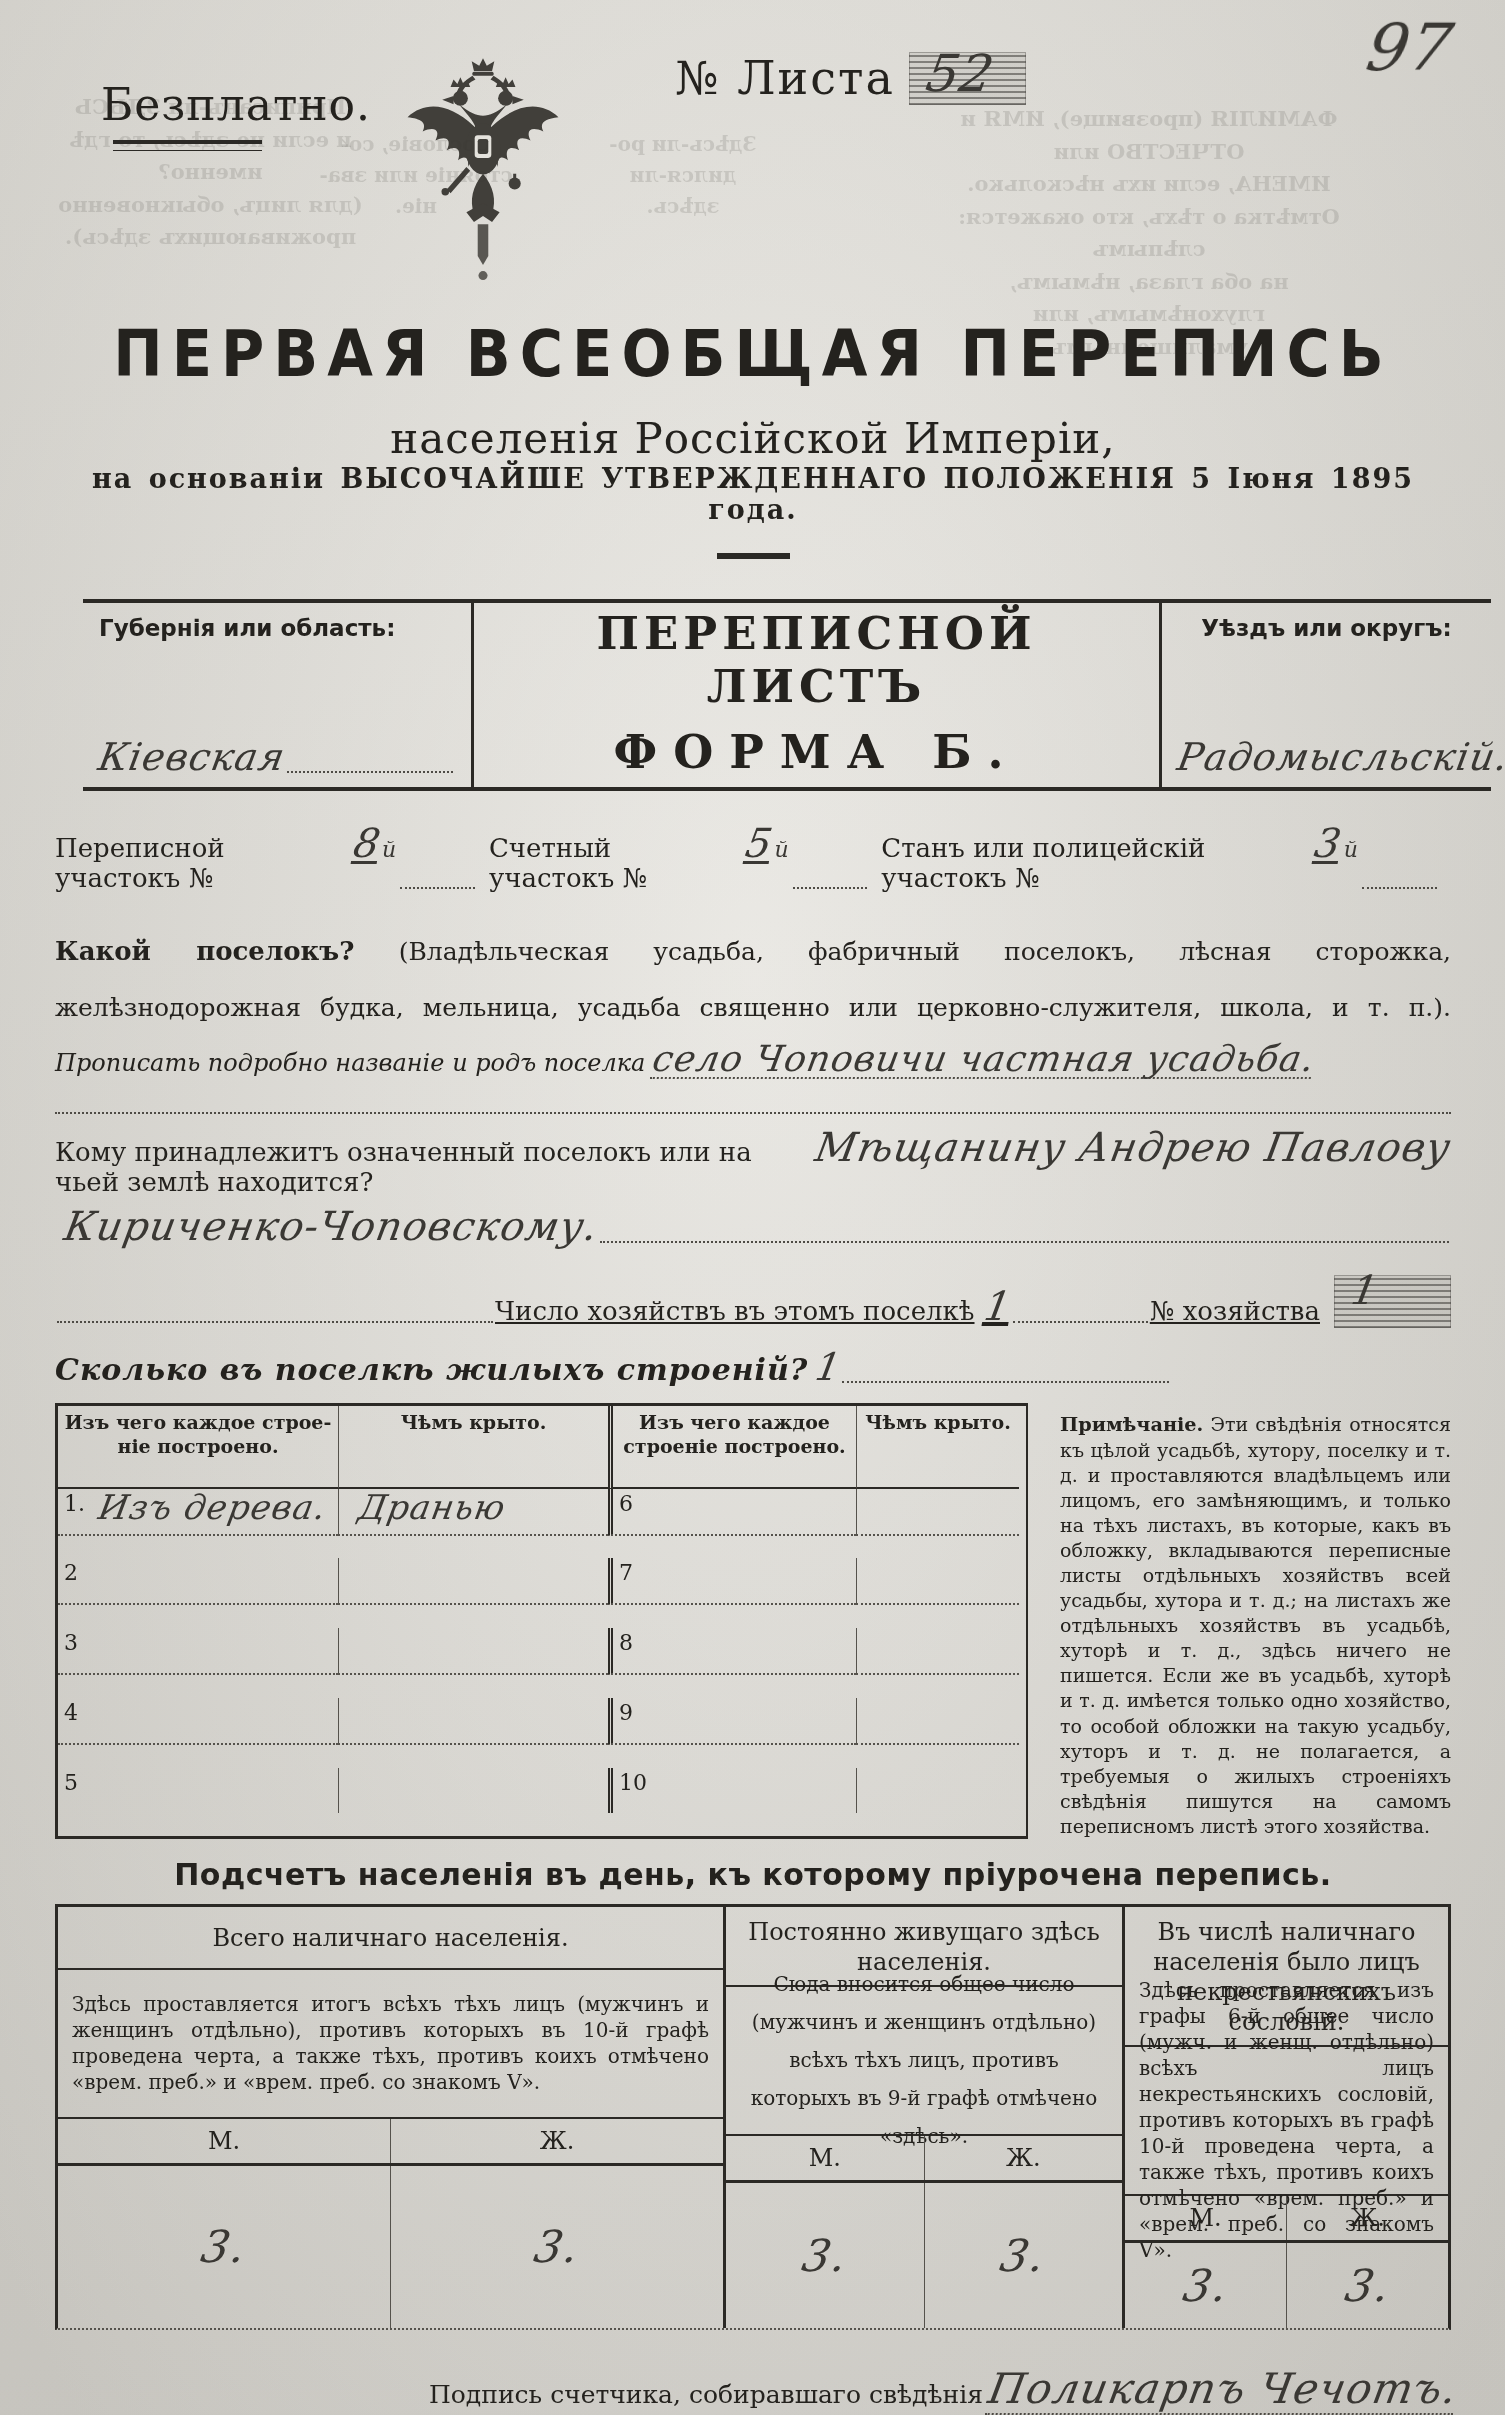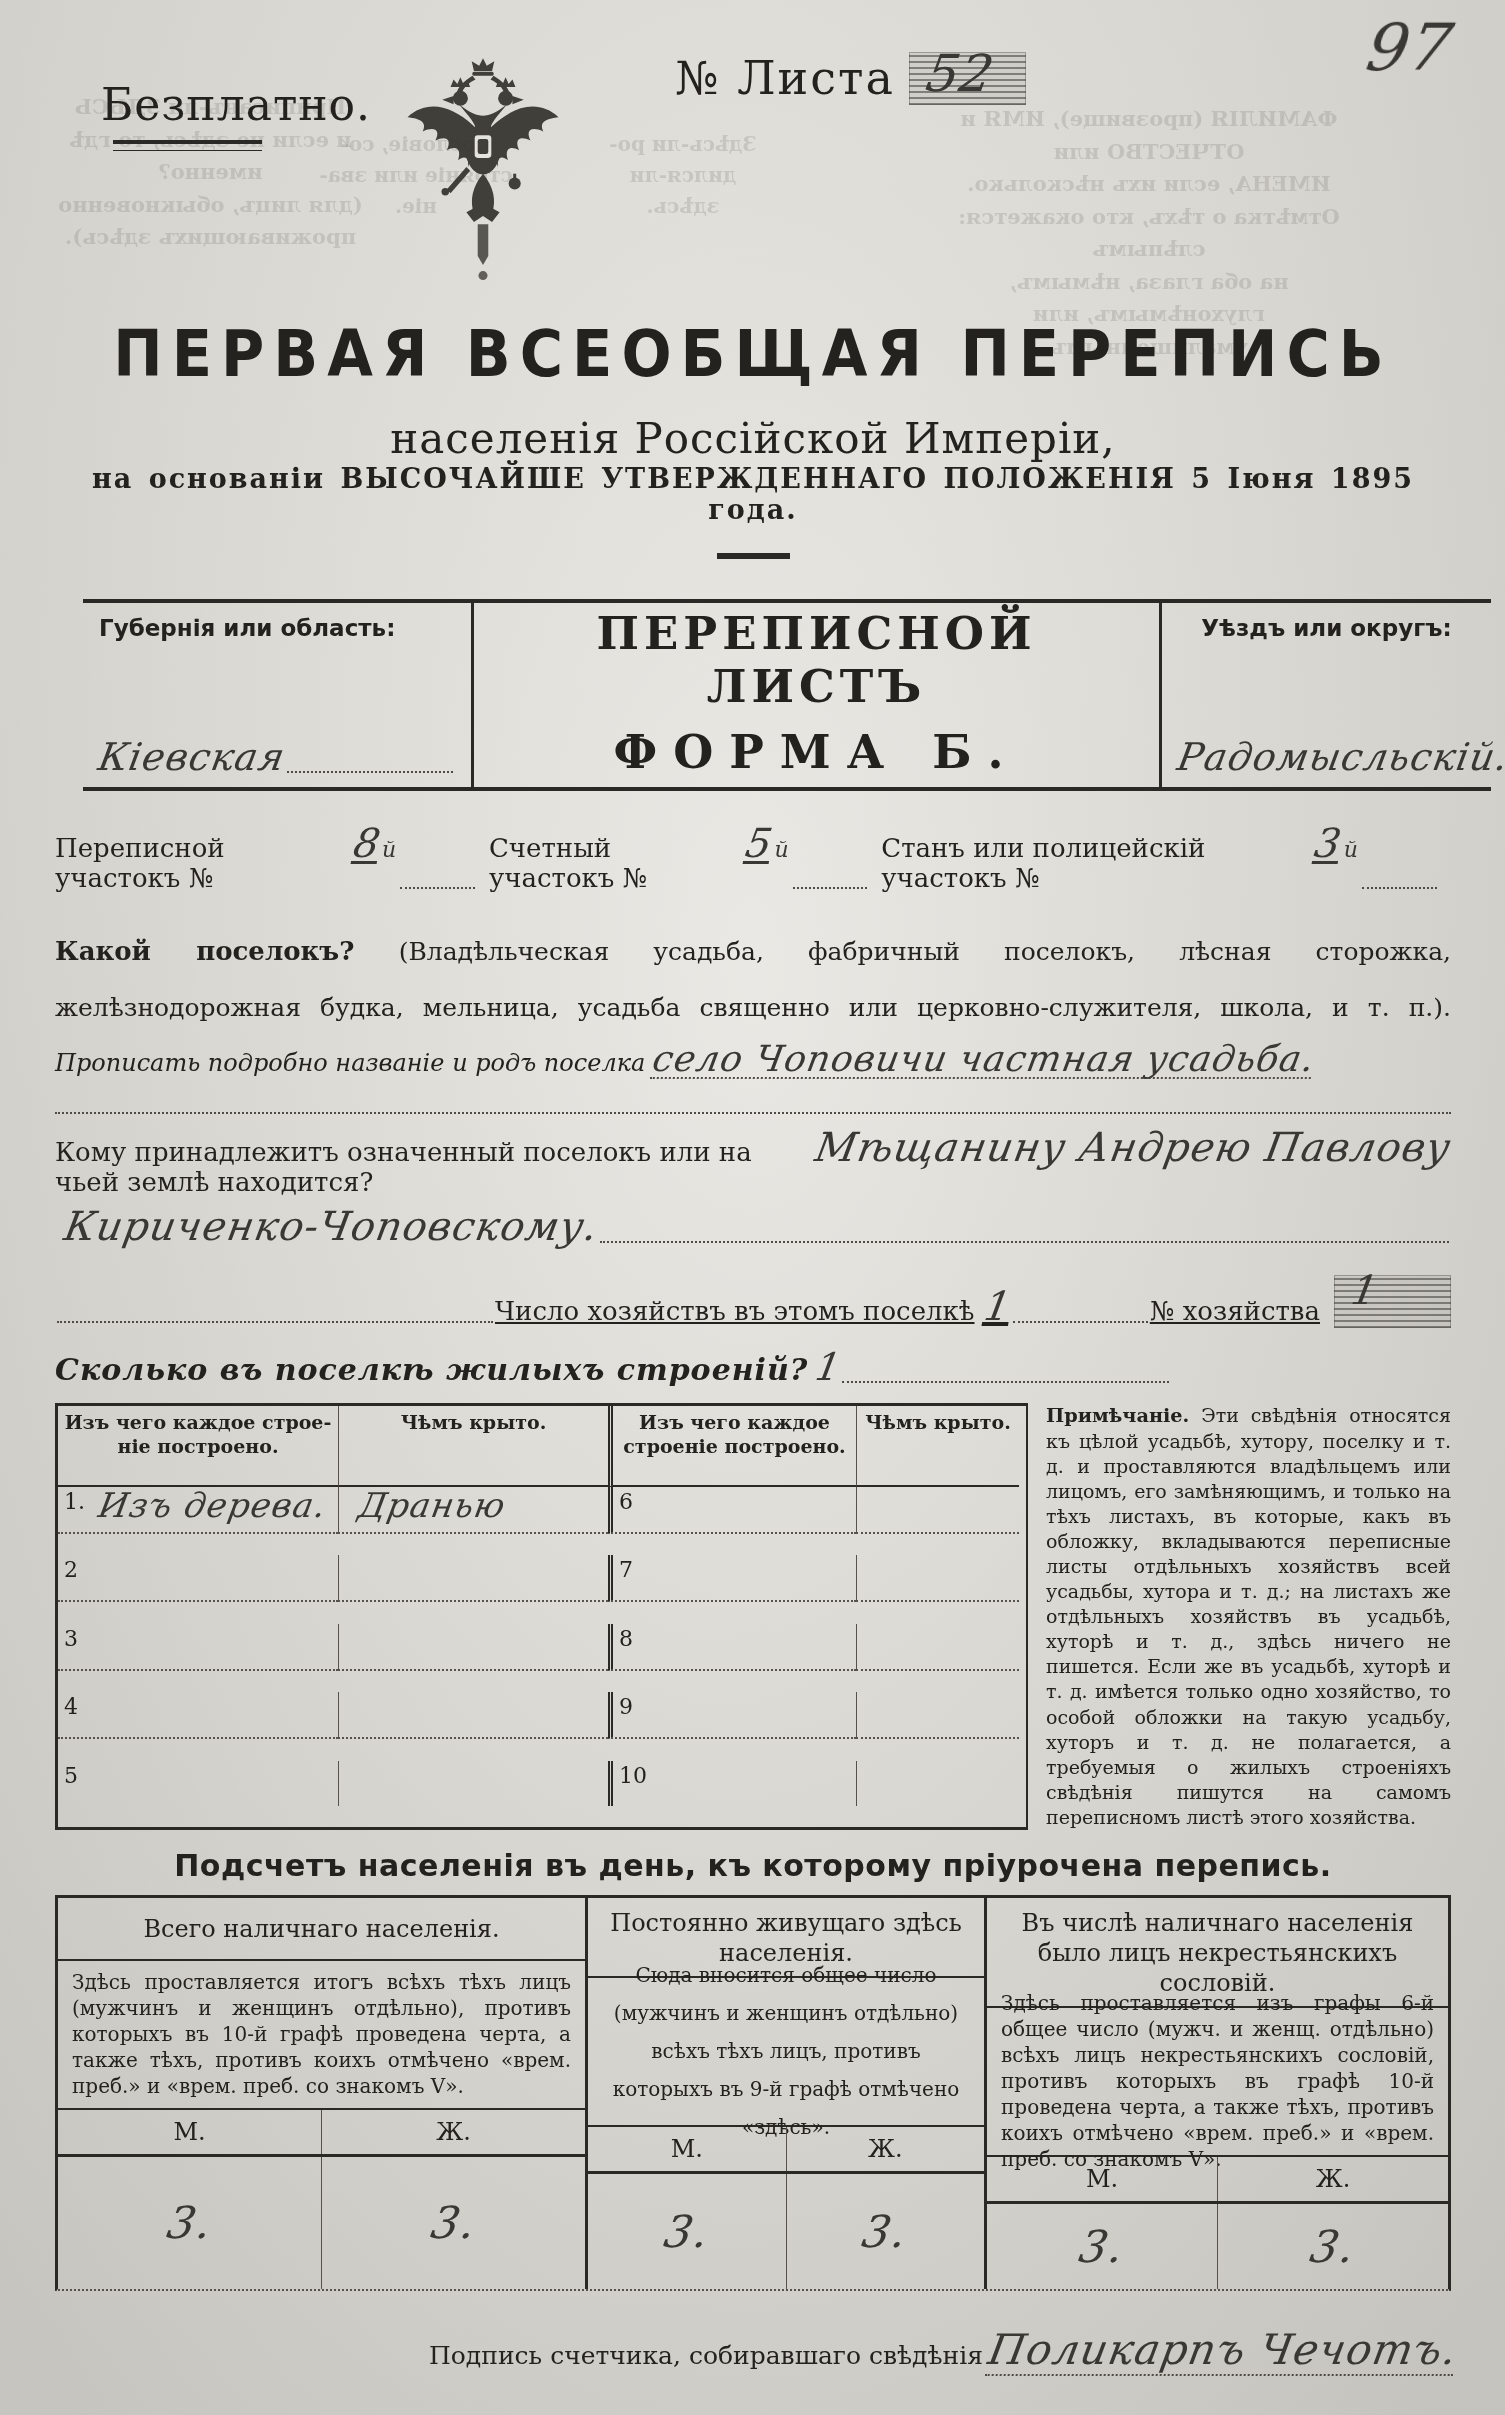--- a/index.html
+++ b/index.html
@@ -105,32 +105,32 @@
     border-bottom:2px solid #2b2925;line-height:1.25;
   }
   .btable .dbl{border-left:5px double #2b2925;}
   .btable .c2b{border-left:1.5px solid #55524c;}
   .btable .bcell{
     height:41px;position:relative;border-bottom:2px dotted #55524c;
     font-size:22px;padding:2px 6px;display:flex;align-items:flex-start;
   }
   .btable .bcell:nth-last-child(-n+4){border-bottom:none;}
   .btable .hw{font-size:34px;margin-left:14px;margin-top:-4px;white-space:nowrap;}
-  .bnote{flex:1;padding-left:18px;font-size:19px;line-height:1.32;text-align:justify;}
+  .bnote{flex:1;padding-left:32px;font-size:19px;line-height:1.32;text-align:justify;margin-top:9px;}
   .bnote b{font-size:19.3px;}
   
   .countHead{
     text-align:center;font-family:"DejaVu Sans",sans-serif;font-weight:bold;
     font-size:30px;margin-top:18px;letter-spacing:0.5px;
   }
   .ctable{
     display:flex;margin-top:12px;border:3px solid #2b2925;border-bottom:2px dotted #55524c;
   }
   .cgroup{display:flex;flex-direction:column;}
-  .cgroup.g1{width:527px;}
+  .cgroup.g1{width:665px;}
   .cgroup.g2{width:396px;border-left:3px solid #2b2925;}
   .cgroup.g3{flex:1;border-left:3px solid #2b2925;}
   .g-title{
     text-align:center;font-size:24px;padding:10px 8px 8px;line-height:1.25;
     border-bottom:2px solid #2b2925;min-height:63px;box-sizing:border-box;
     display:flex;align-items:center;justify-content:center;
   }
   .g-desc{
     font-size:20px;line-height:1.3;padding:10px 14px;text-align:justify;
     border-bottom:2px solid #2b2925;height:149px;box-sizing:border-box;

